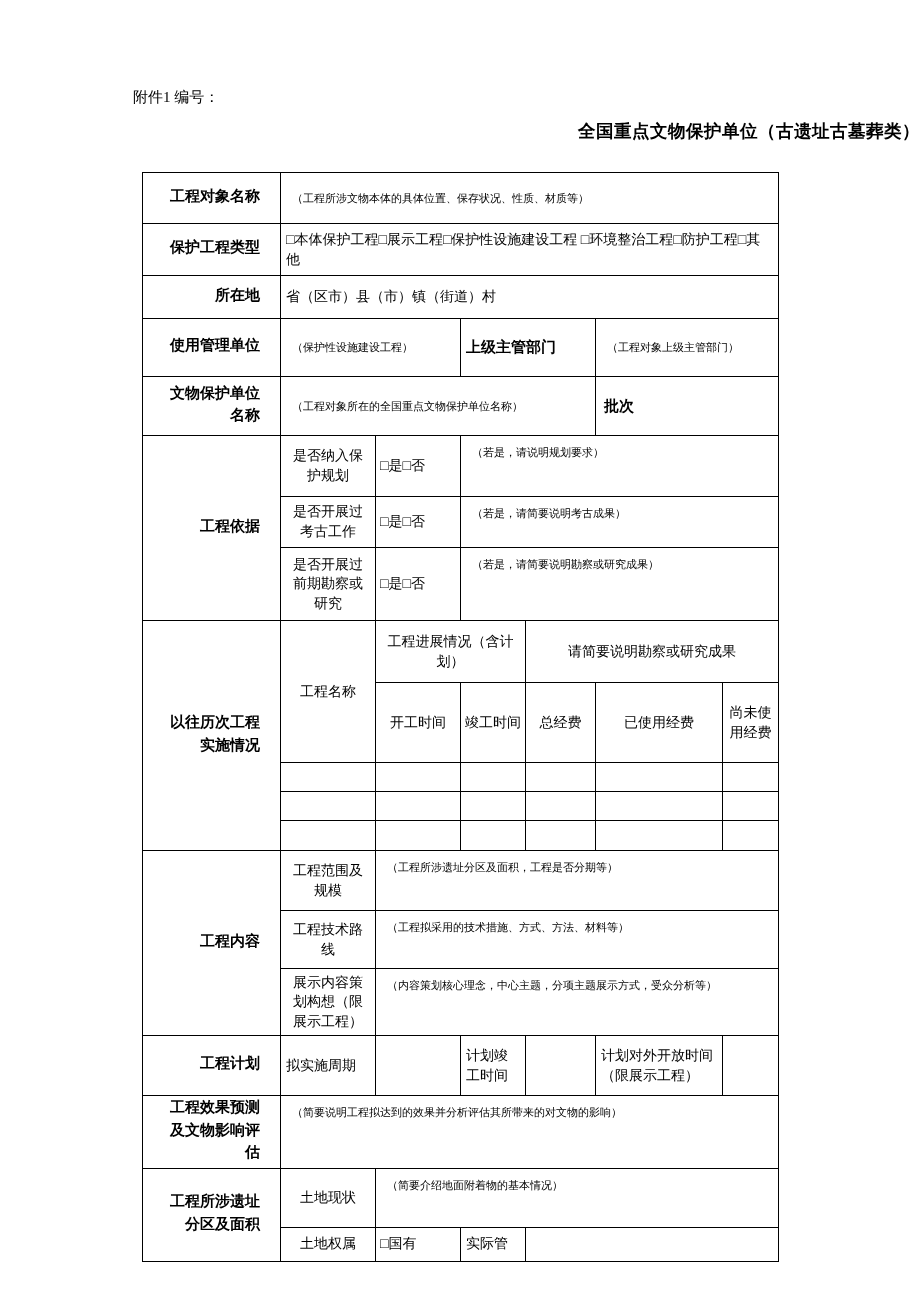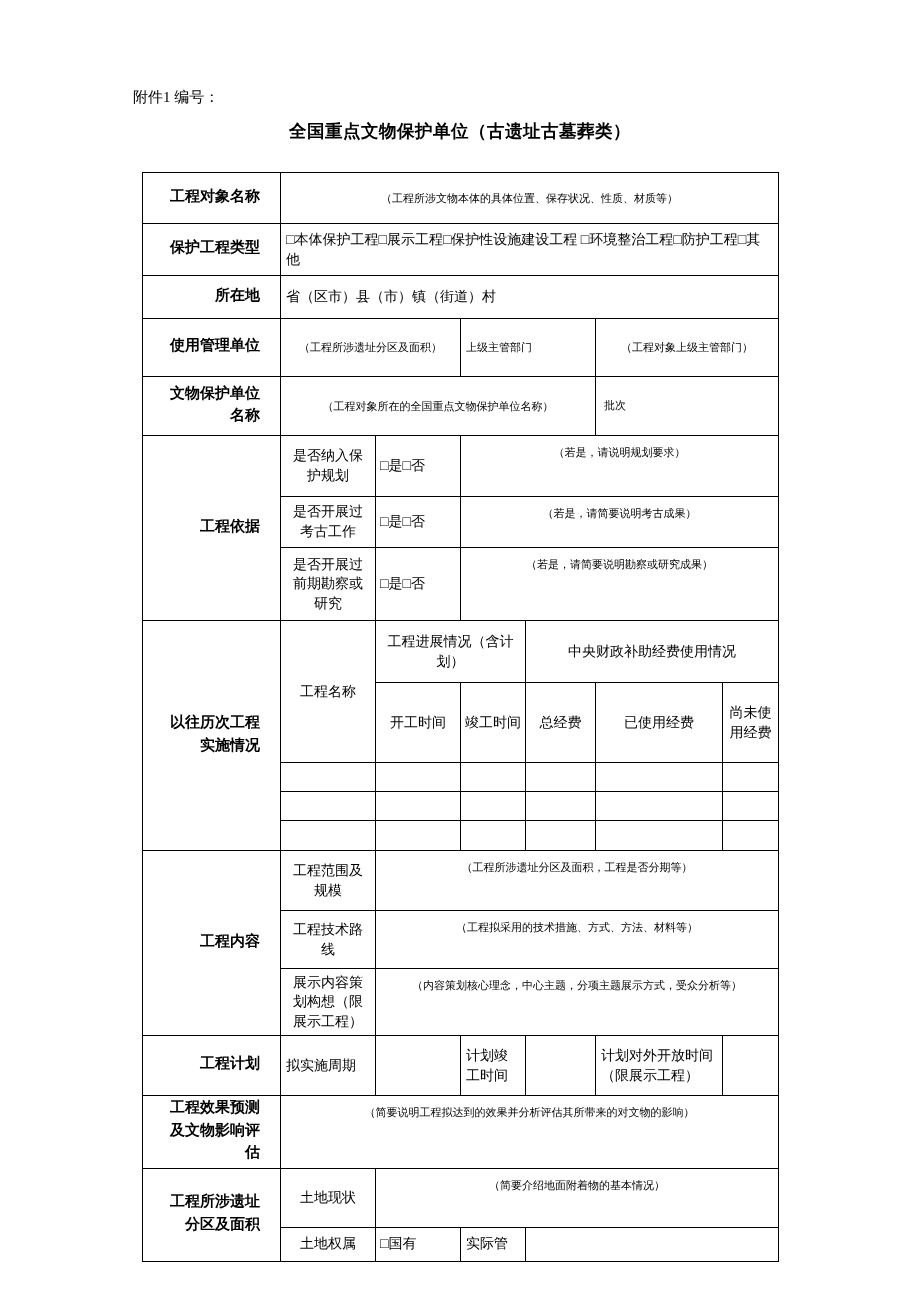--- a/index.html
+++ b/index.html
@@ -2,35 +2,35 @@
 <html><head>
 <meta charset="utf-8">
 <style>
   html,body{margin:0;padding:0;}
   body{
     width:920px;height:1302px;background:#ffffff;color:#000;
     font-family:"Liberation Serif","DejaVu Serif",serif;
   }
   .page{position:relative;width:920px;height:1302px;overflow:hidden;background:#fff;}
   .attachment{position:absolute;left:121px;top:88px;font-size:15px;line-height:18px;margin-left:12px;}
-  .title-block{position:absolute;left:0;top:118px;width:920px;text-align:center;}
+  .title-block{position:absolute;left:0;top:118px;width:920px;text-align:right;}
   .title-line{font-size:17.5px;font-weight:700;line-height:26px;letter-spacing:0.5px;}
   table.form{
     position:absolute;left:142px;top:172px;width:636px;
     border-collapse:collapse;table-layout:fixed;
   }
   .form td{
     border:1px solid #000;background:#fff;vertical-align:middle;
     font-size:14px;line-height:1.4;padding:2px 6px;word-break:break-all;overflow:hidden;
   }
   td.lbl{font-weight:700;font-size:15px;text-align:right;padding:2px 20px;line-height:1.5;font-family:Liberation Mono, monospace;}
   td.sub{text-align:center;padding:2px 10px;}
   td.subl{text-align:left;padding:2px 5px;margin-left:24px;}
-  td.blbl{font-weight:400;font-size:11px;padding:2px 5px;}
-  td.hint{font-size:11px;padding:2px 11px;line-height:1.5;text-align:center;}
+  td.blbl{font-weight:700;font-size:15px;padding:2px 5px;}
+  td.hint{font-size:11px;padding:2px 11px;line-height:1.5;}
   td.top{vertical-align:top;padding-top:8px;}
   td.choice{padding:2px 4px;}
 </style>
 </head>
 <body>
 
 <div class="page">
 
   <div class="attachment">附件1 编号：</div>
 
@@ -60,21 +60,21 @@
         <td class="subl" colspan="6">□本体保护工程□展示工程□保护性设施建设工程 □环境整治工程□防护工程□其他</td>
       </tr>
 
       <tr>
         <td class="lbl" style="height:38px">所在地</td>
         <td class="subl" colspan="6">省（区市）县（市）镇（街道）村</td>
       </tr>
 
       <tr>
         <td class="lbl" style="height:53px">使用管理单位</td>
-        <td class="hint" colspan="2">（工程所涉遗址分区及面积）</td>
+        <td class="hint" colspan="2">（保护性设施建设工程）</td>
         <td class="blbl" colspan="2">上级主管部门</td>
         <td class="hint" colspan="2">（工程对象上级主管部门）</td>
       </tr>
 
       <tr>
         <td class="lbl" style="height:54px">文物保护单位名称</td>
         <td class="hint" colspan="4">（工程对象所在的全国重点文物保护单位名称）</td>
         <td class="blbl" colspan="2" style="padding-left:8px">批次</td>
       </tr>
 
@@ -92,21 +92,21 @@
       <tr>
         <td class="sub" style="height:68px">是否开展过前期勘察或研究</td>
         <td class="choice">□是□否</td>
         <td class="hint top" colspan="4">（若是，请简要说明勘察或研究成果）</td>
       </tr>
 
       <tr>
         <td class="lbl" rowspan="5">以往历次工程实施情况</td>
         <td class="sub" rowspan="2">工程名称</td>
         <td class="sub" colspan="2" style="height:57px">工程进展情况（含计划）</td>
-        <td class="sub" colspan="3">中央财政补助经费使用情况</td>
+        <td class="sub" colspan="3">请简要说明勘察或研究成果</td>
       </tr>
       <tr>
         <td class="sub" style="height:75px">开工时间</td>
         <td class="sub" style="padding:2px 4px">竣工时间</td>
         <td class="sub" style="padding:14px 4px">总经费</td>
         <td class="sub">已使用经费</td>
         <td class="sub" style="padding:2px 4px">尚未使用经费</td>
       </tr>
       <tr>
         <td style="height:24px"></td>

